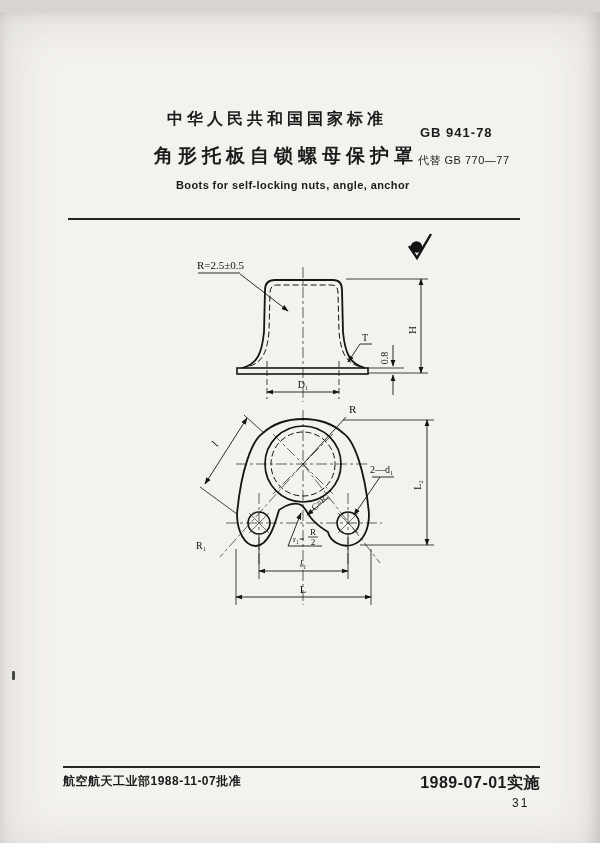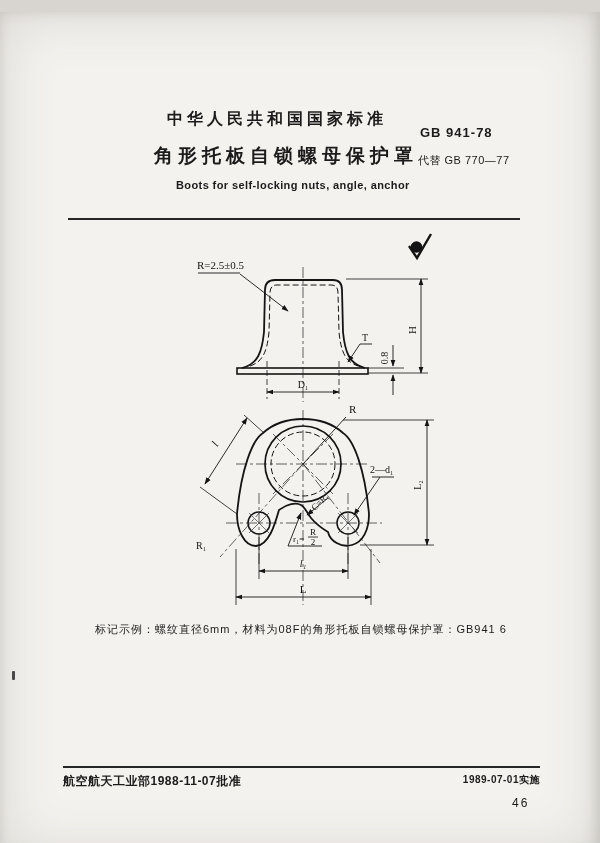--- a/index.html
+++ b/index.html
@@ -17,21 +17,21 @@
   .std-line{left:167px;top:97px;font-size:16px;font-weight:bold;letter-spacing:4px;}
   .gb-code{left:420px;top:113px;font-size:13px;font-weight:bold;letter-spacing:1px;}
   .gb-replaces{left:418px;top:141px;font-size:11px;letter-spacing:.5px;}
   .title-cn{left:154px;top:131px;font-size:19px;font-weight:bold;letter-spacing:5px;}
   .title-en{left:176px;top:167px;font-size:11px;font-weight:bold;letter-spacing:.4px;}
   .rule-top{left:68px;top:206px;width:452px;height:2px;background:#262626;}
   .drawing{left:60px;top:215px;width:480px;height:395px;}
   .example-line{left:95px;top:610px;font-size:11px;letter-spacing:1px;}
   .rule-bottom{left:63px;top:754px;width:477px;height:2px;background:#262626;}
   .approval{left:63px;top:761px;font-size:12px;font-weight:bold;letter-spacing:.5px;}
-  .implement{right:60px;top:761px;font-size:10px;font-weight:bold;letter-spacing:.5px;}
+  .implement{right:60px;top:761px;font-size:16px;font-weight:bold;letter-spacing:.5px;}
   .page-num{left:512px;top:784px;font-size:12px;letter-spacing:2px;}
   .artifact{left:12px;top:659px;width:3px;height:9px;background:#2a2a2a;border-radius:1px;opacity:.85;}
   svg text{font-family:"Liberation Serif", serif;fill:#141414;}
 </style>
 </head>
 <body>
 
 <div class="page">
 
   <div class="abs std-line">中华人民共和国国家标准</div>
@@ -161,21 +161,20 @@
       <line x1="199" y1="344" x2="288" y2="344" stroke="#141414" stroke-width="0.9" marker-start="url(#arr)" marker-end="url(#arr)"></line>
       <text x="243" y="340" font-size="10" font-style="italic" text-anchor="middle">l₁</text>
 
       <line x1="176" y1="322" x2="176" y2="378" stroke="#141414" stroke-width="0.8"></line>
       <line x1="311" y1="322" x2="311" y2="378" stroke="#141414" stroke-width="0.8"></line>
       <line x1="176" y1="370" x2="311" y2="370" stroke="#141414" stroke-width="0.9" marker-start="url(#arr)" marker-end="url(#arr)"></line>
       <text x="243" y="366" font-size="11" text-anchor="middle">L</text>
     </g>
   </svg>
 
-  <div class="abs example-line">标记示例：螺纹直径6mm，材料为08F的角形托板自锁螺母保护罩：GB941  6</div>
 
   <div class="abs rule-bottom"></div>
   <div class="abs approval">航空航天工业部1988-11-07批准</div>
   <div class="abs implement">1989-07-01实施</div>
-  <div class="abs page-num">46</div>
+  <div class="abs page-num">31</div>
 
   <div class="abs artifact"></div>
 </div>
 
 </body></html>

